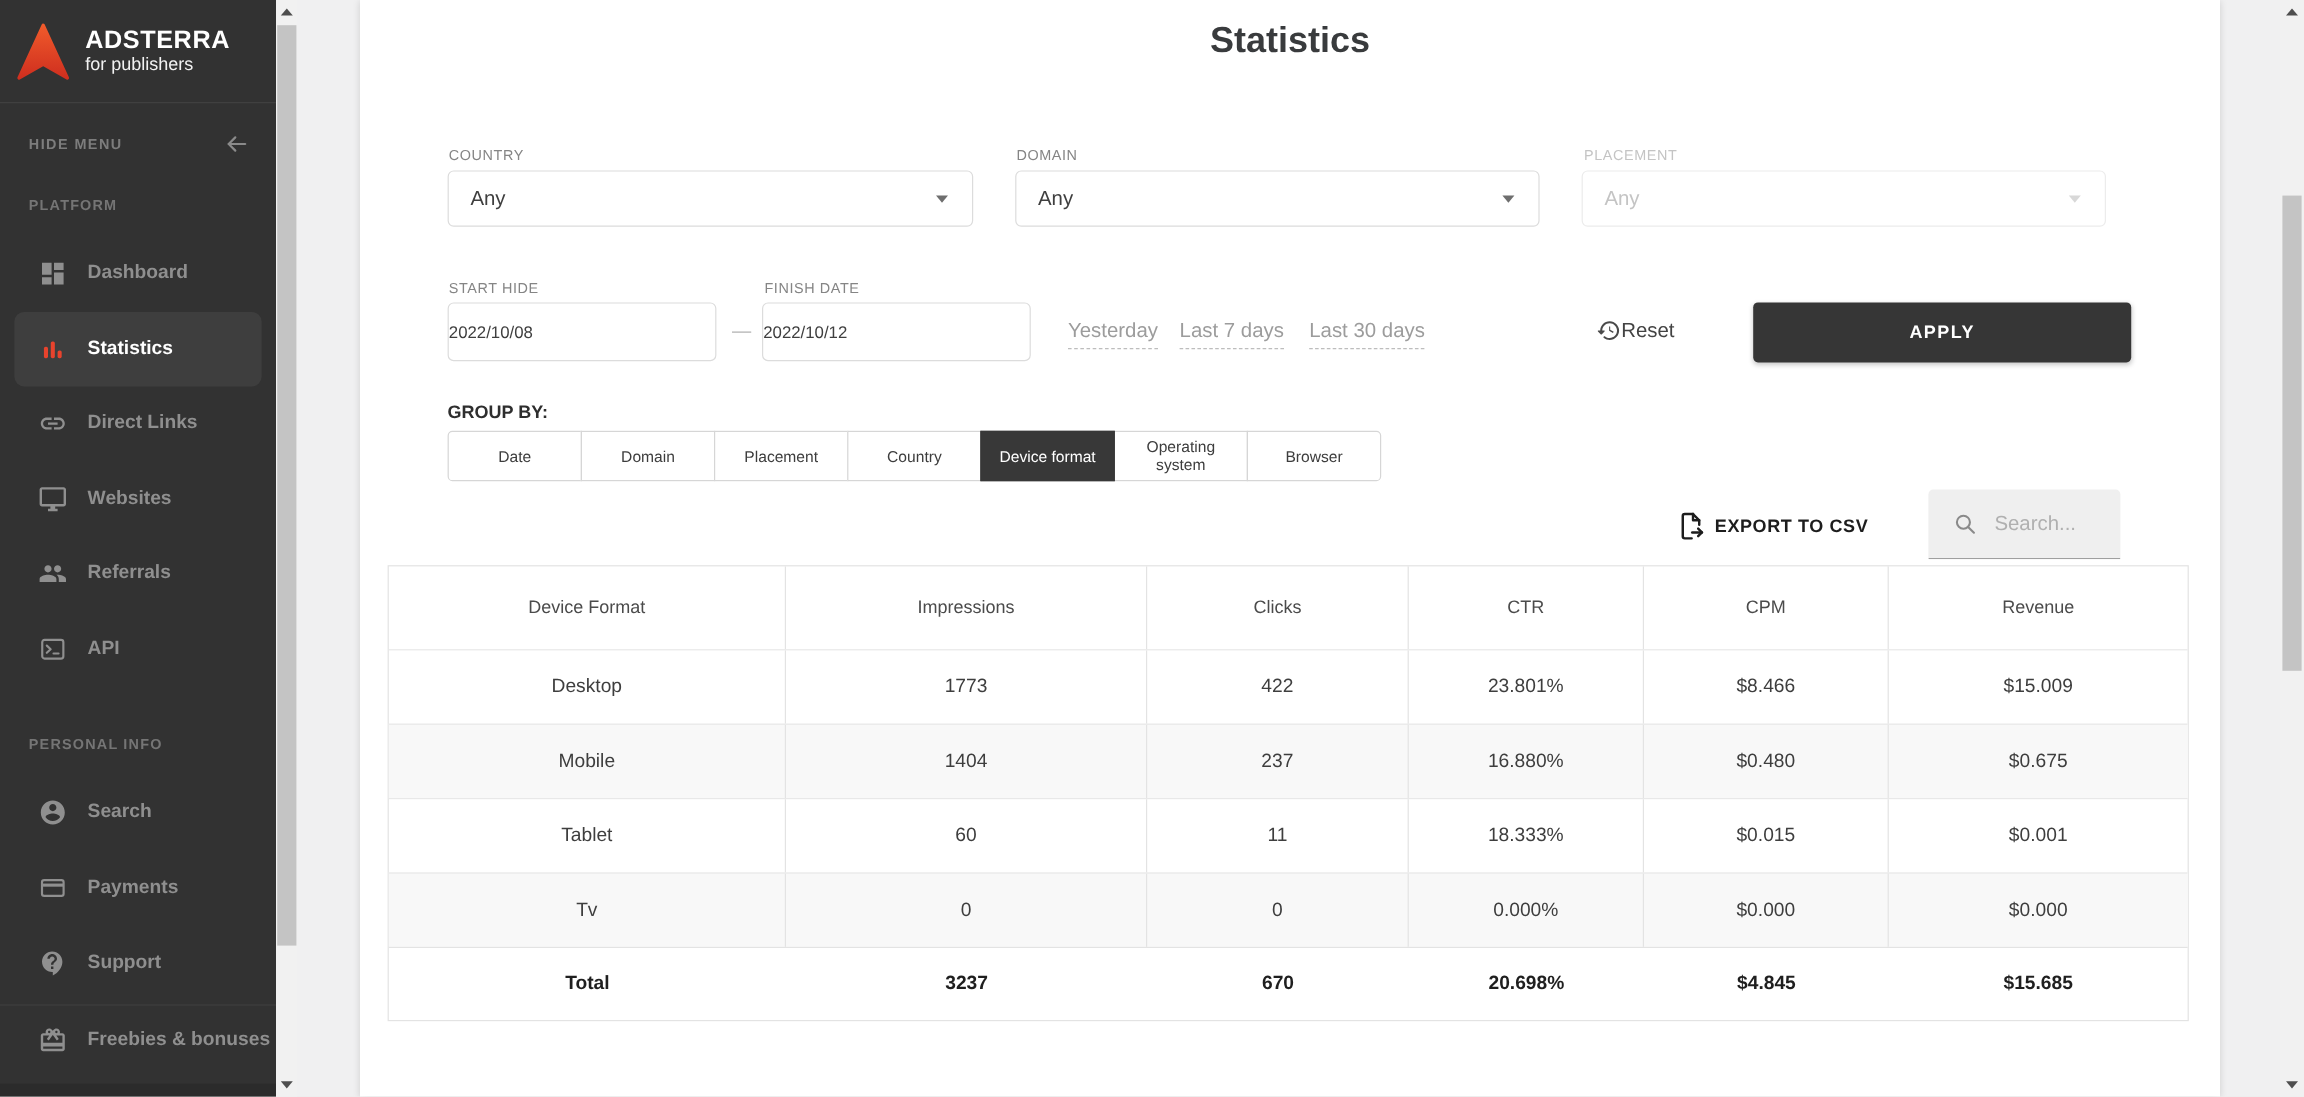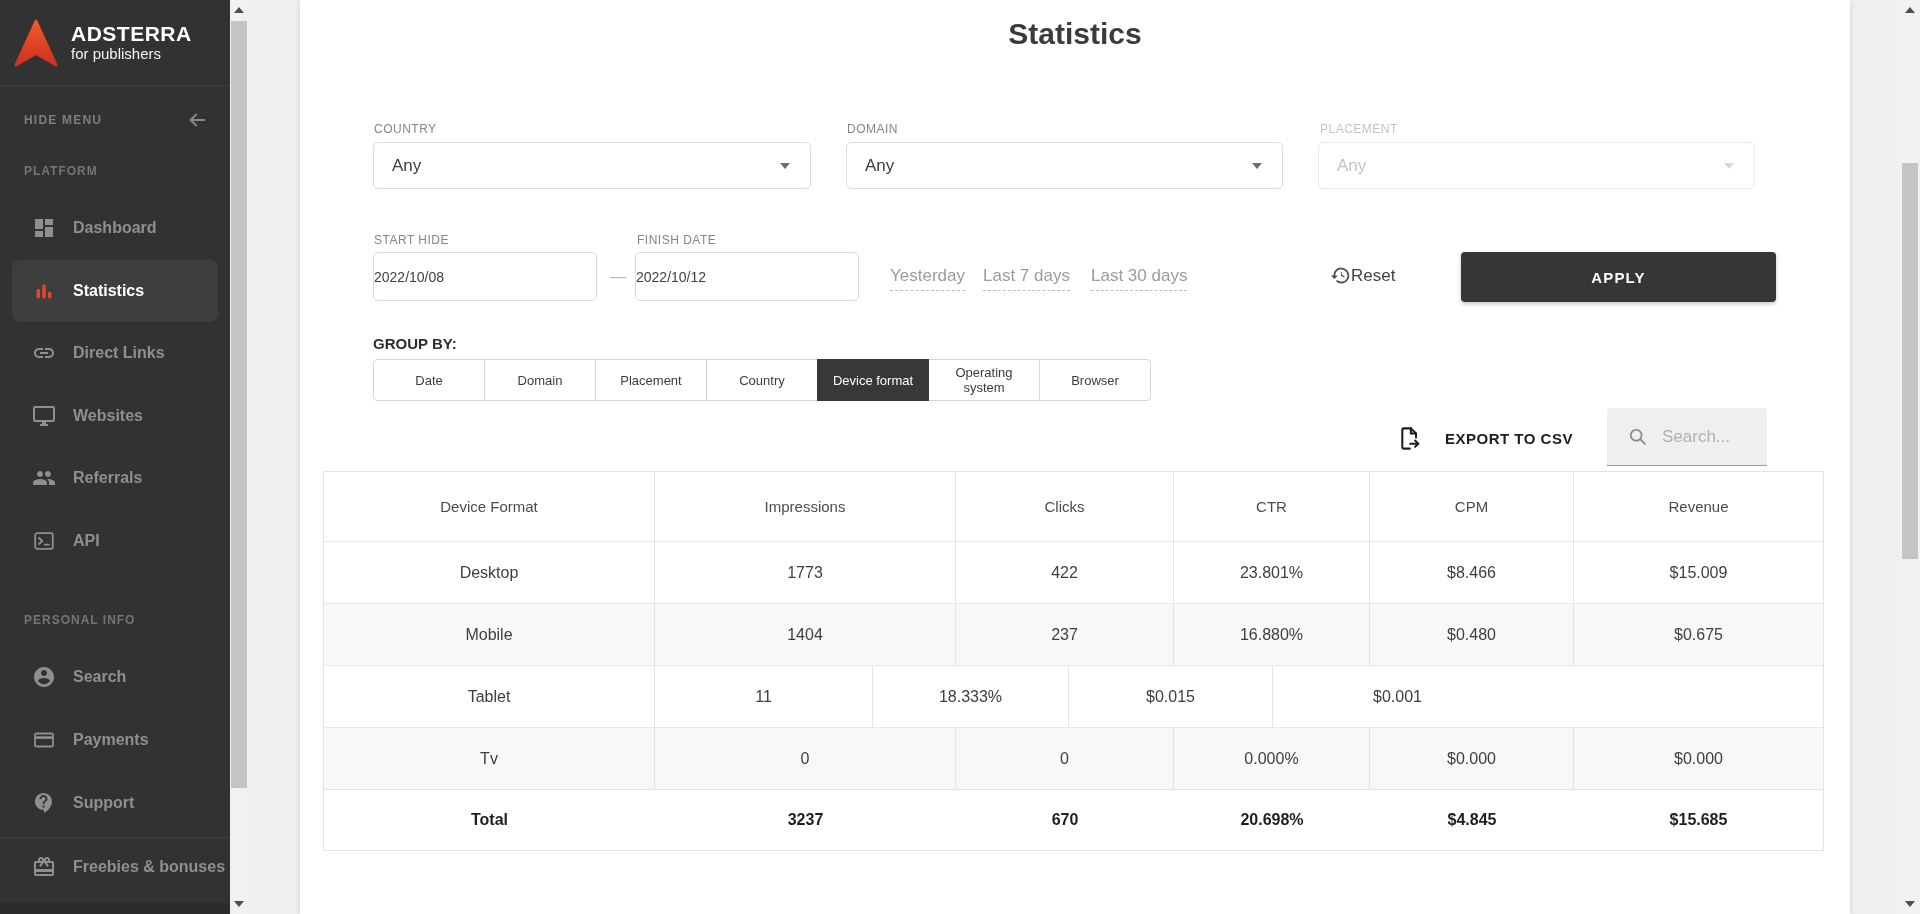--- a/index.html
+++ b/index.html
@@ -78,21 +78,21 @@
   .groupby-label { position:absolute; left:373px; top:335px; font-size:15px; font-weight:bold; color:#2e2e2e; }
   .groupby-tabs { position:absolute; left:373px; top:359px; display:flex; }
   .gb-tab { width:112px; height:42px; margin-left:-1px; background:#fff; border:1px solid #d6d6d6;
             display:flex; align-items:center; justify-content:center; text-align:center; font-size:13px;
             line-height:15px; color:#3d3d3d; cursor:pointer; padding:0 8px; position:relative; }
   .gb-tab:first-child { margin-left:0; border-radius:4px 0 0 4px; }
   .gb-tab:last-child { border-radius:0 4px 4px 0; }
   .gb-tab.selected { background:#383838; border-color:#383838; color:#fff; z-index:2; }
 
   
-  .export-btn { position:absolute; left:1396px; top:423px; height:30px; display:flex; align-items:center; gap:22px; cursor:pointer; }
+  .export-btn { position:absolute; left:1396px; top:423px; height:30px; display:flex; align-items:center; gap:6px; cursor:pointer; }
   .export-btn svg { width:27px; height:27px; color:#1d1d1d; }
   .export-label { font-size:15px; font-weight:bold; letter-spacing:.5px; color:#1d1d1d; }
   .search-box { position:absolute; left:1607px; top:408px; width:160px; height:58px; background:#efefef;
                 border-bottom:1px solid #9f9f9f; border-radius:4px 4px 0 0; display:flex; align-items:center;
                 padding-left:20px; }
   .search-box svg { width:21px; height:21px; color:#8a8a8a; flex:0 0 auto; }
   .search-input { border:none; outline:none; background:transparent; margin-left:14px; width:140px;
                   font-family:inherit; font-size:17px; color:#555; }
   .search-input::placeholder { color:#b0b0b0; }
 
@@ -332,20 +332,21 @@
       <div class="t-row t-body alt">
         <div class="t-cell" style="width: 331px;">Mobile</div>
         <div class="t-cell" style="width: 301px;">1404</div>
         <div class="t-cell" style="width: 218px;">237</div>
         <div class="t-cell" style="width: 196px;">16.880%</div>
         <div class="t-cell" style="width: 204px;">$0.480</div>
         <div class="t-cell" style="width: 249px;">$0.675</div>
       </div>
       <div class="t-row t-body">
         <div class="t-cell" style="width: 331px;">Tablet</div>
+        <div class="t-cell" style="width: 301px;">60</div>
         <div class="t-cell" style="width: 218px;">11</div>
         <div class="t-cell" style="width: 196px;">18.333%</div>
         <div class="t-cell" style="width: 204px;">$0.015</div>
         <div class="t-cell" style="width: 249px;">$0.001</div>
       </div>
       <div class="t-row t-body alt">
         <div class="t-cell" style="width: 331px;">Tv</div>
         <div class="t-cell" style="width: 301px;">0</div>
         <div class="t-cell" style="width: 218px;">0</div>
         <div class="t-cell" style="width: 196px;">0.000%</div>

